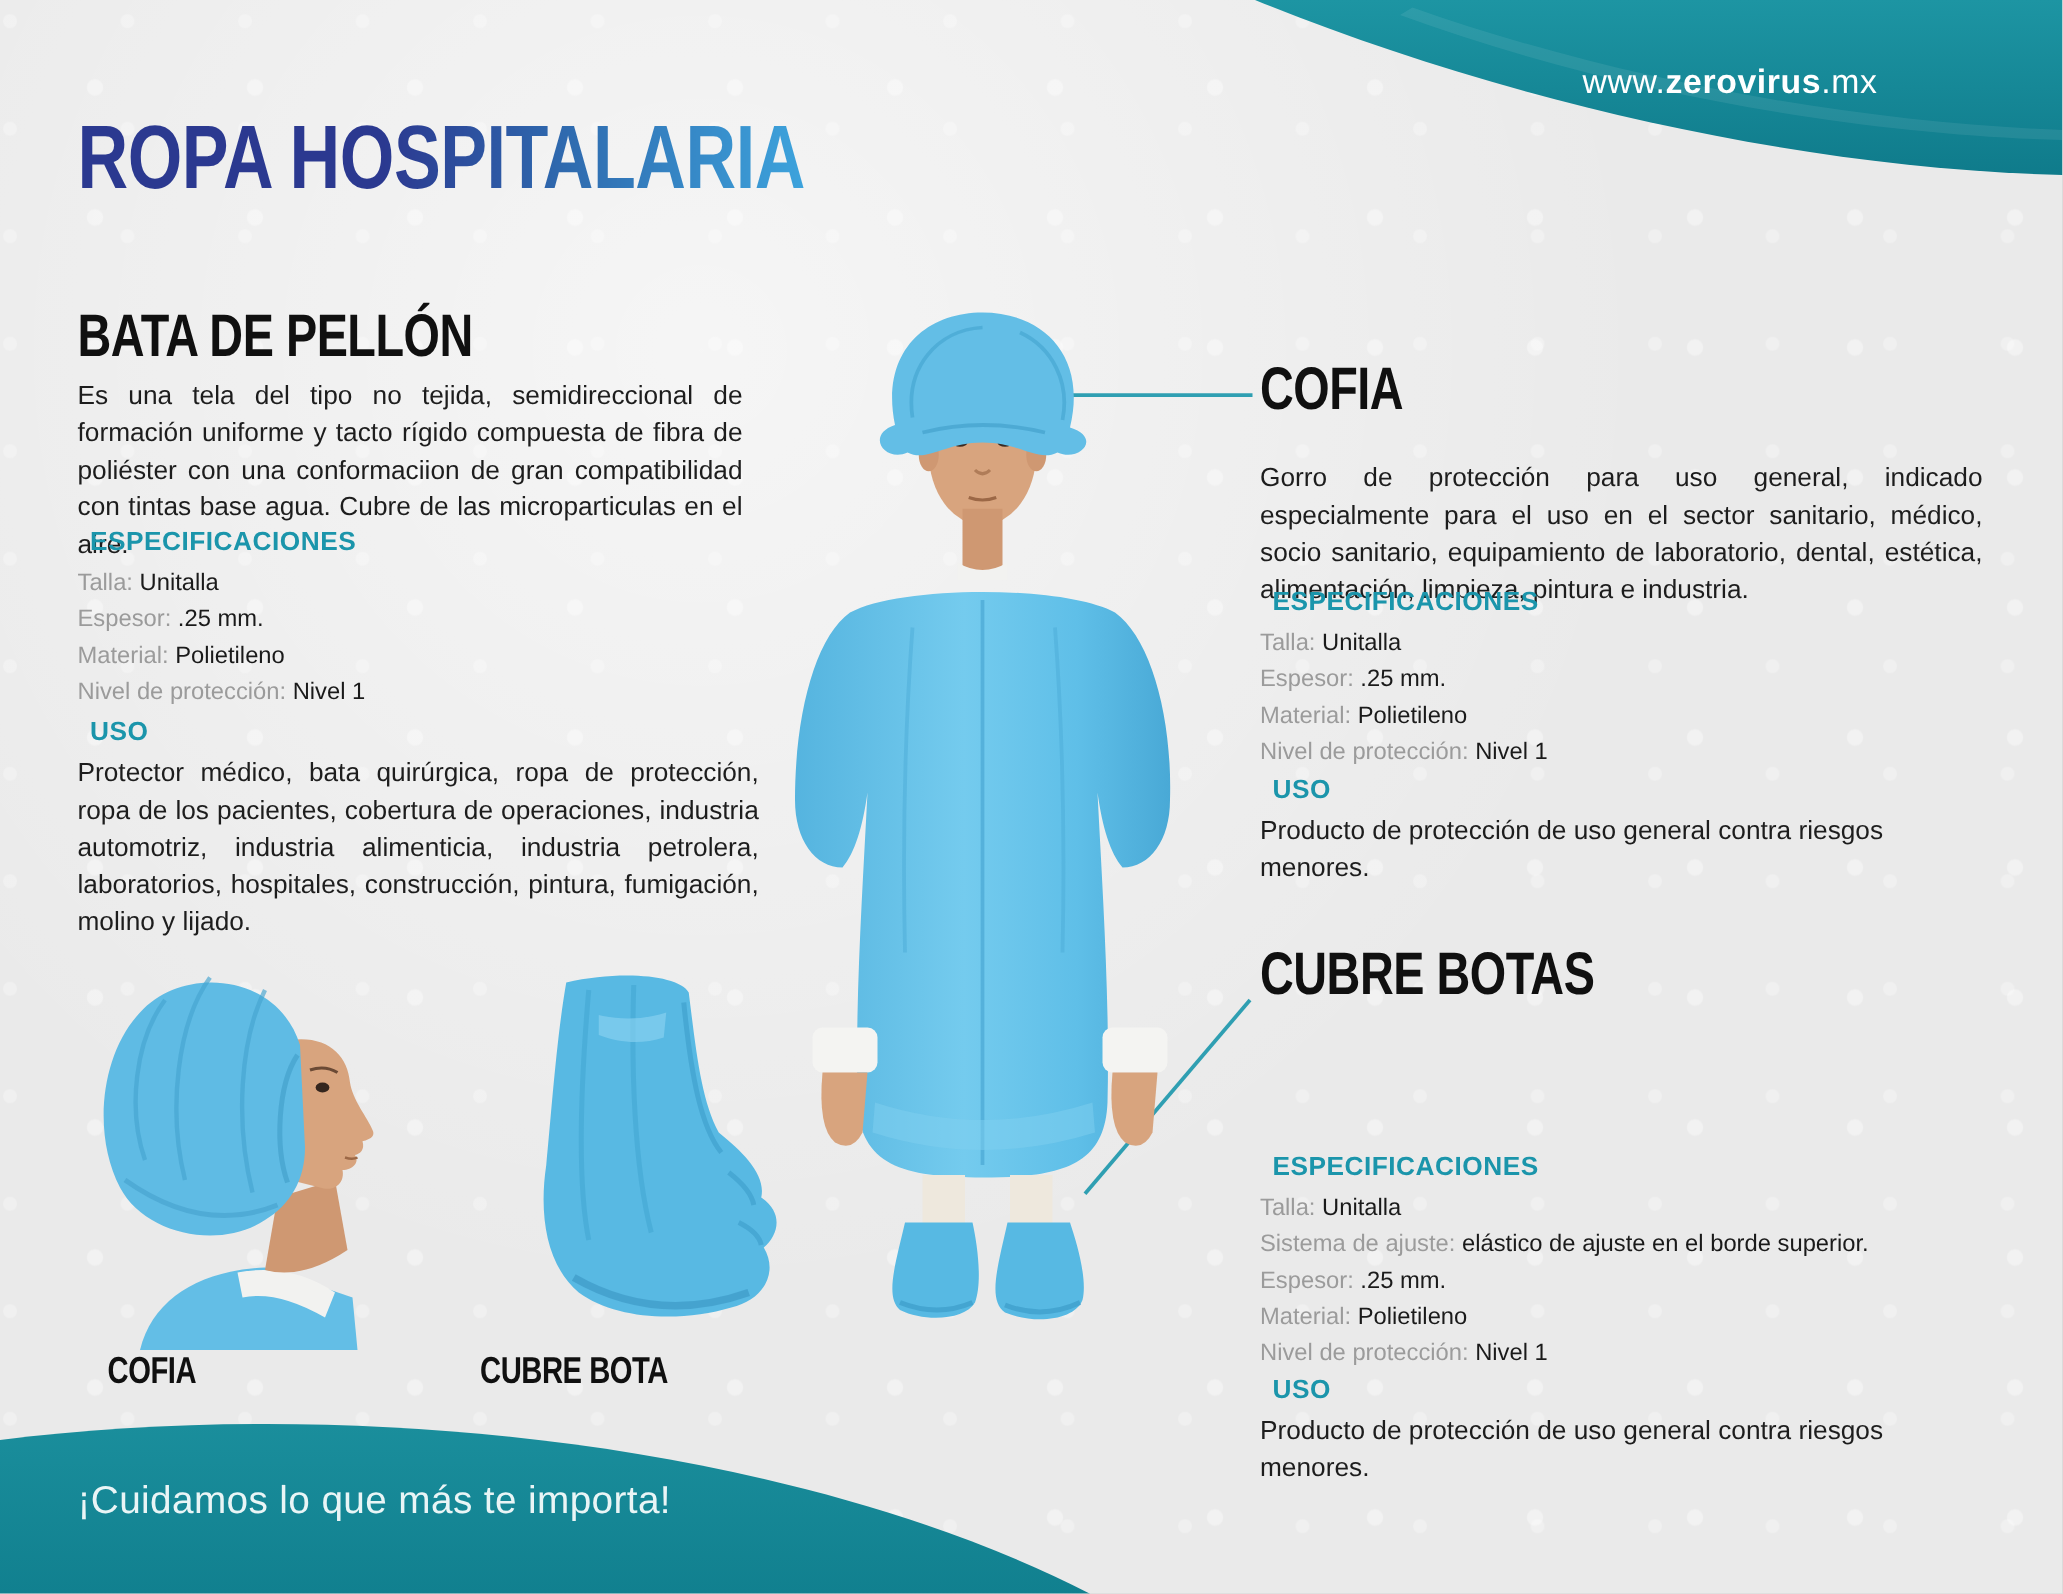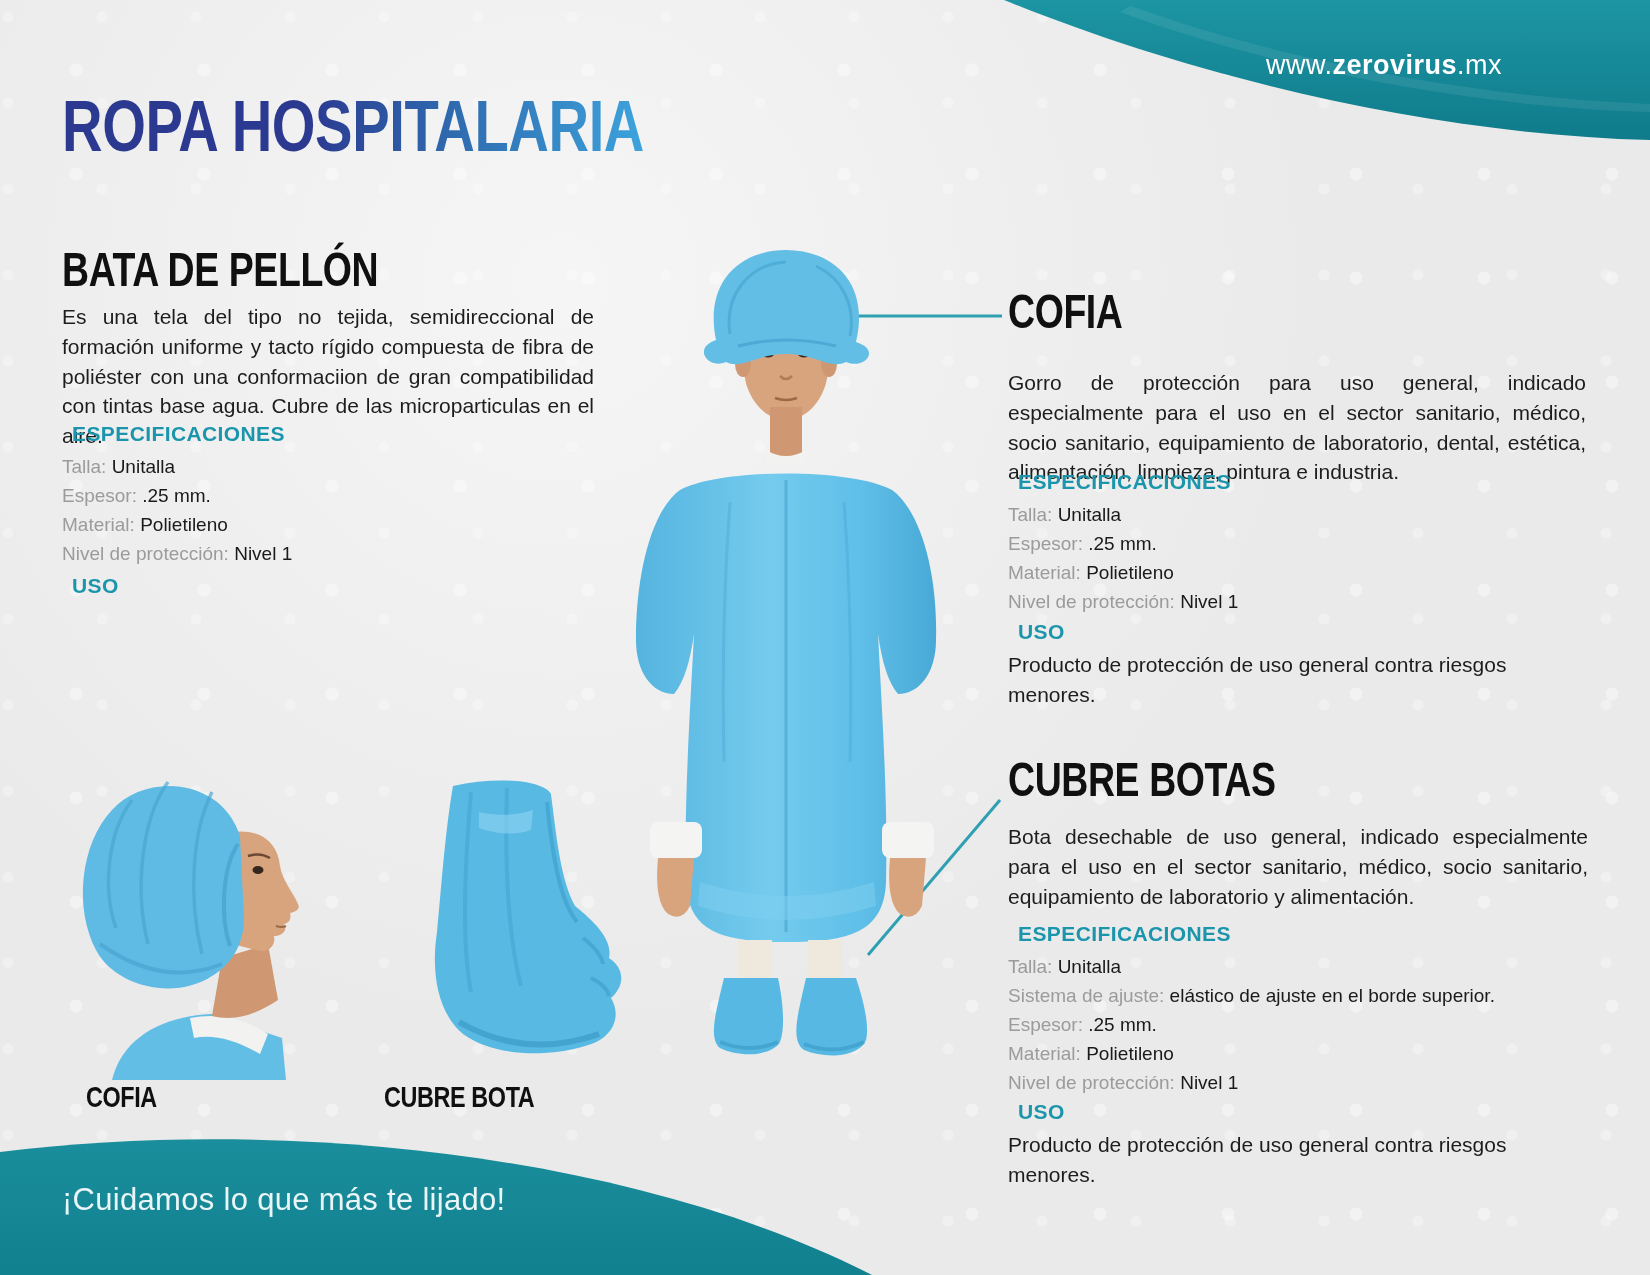--- a/index.html
+++ b/index.html
@@ -64,35 +64,35 @@
   <div class="abs sec-title condensed" style="left:62px;top:246px;">BATA DE PELLÓN</div>
   <div class="abs body-text" style="left:62px;top:302px;width:532px;">Es una tela del tipo no tejida, semidireccional de formación uniforme y tacto rígido compuesta de fibra de poliéster con una conformaciion de gran  compatibilidad con tintas base agua. Cubre de las microparticulas en el aire.</div>
   <div class="abs sub-head" style="left:62px;top:422px;">ESPECIFICACIONES</div>
   <div class="abs spec-list" style="left:62px;top:452px;">
     <div class="spec-row"><span class="k">Talla:</span> <span class="v">Unitalla</span></div>
     <div class="spec-row"><span class="k">Espesor:</span> <span class="v">.25 mm.</span></div>
     <div class="spec-row"><span class="k">Material:</span> <span class="v">Polietileno</span></div>
     <div class="spec-row"><span class="k">Nivel de protección:</span> <span class="v">Nivel 1</span></div>
   </div>
   <div class="abs sub-head" style="left:62px;top:574px;">USO</div>
+  <div class="abs body-text" style="left:62px;top:604px;width:545px;">Protector médico, bata quirúrgica, ropa de protección, ropa de los pacientes, cobertura de operaciones, industria automotriz, industria alimenticia, industria petrolera, laboratorios, hospitales, construcción, pintura, fumigación, molino y lijado.</div>
 
   <div class="abs sec-title condensed" style="left:1008px;top:288px;">COFIA</div>
   <div class="abs body-text" style="left:1008px;top:348px;width:578px;margin-top:20px;">Gorro de protección para uso general, indicado especialmente para el uso en el sector sanitario, médico, socio sanitario, equipamiento de laboratorio, dental, estética, alimentación, limpieza, pintura e industria.</div>
   <div class="abs sub-head" style="left:1008px;top:470px;">ESPECIFICACIONES</div>
   <div class="abs spec-list" style="left:1008px;top:500px;">
     <div class="spec-row"><span class="k">Talla:</span> <span class="v">Unitalla</span></div>
     <div class="spec-row"><span class="k">Espesor:</span> <span class="v">.25 mm.</span></div>
     <div class="spec-row"><span class="k">Material:</span> <span class="v">Polietileno</span></div>
     <div class="spec-row"><span class="k">Nivel de protección:</span> <span class="v">Nivel 1</span></div>
   </div>
   <div class="abs sub-head" style="left:1008px;top:620px;">USO</div>
   <div class="abs body-text" style="left:1008px;top:650px;width:580px;text-align:left;">Producto de protección de uso general contra riesgos menores.</div>
 
   <div class="abs sec-title condensed" style="left:1008px;top:756px;">CUBRE BOTAS</div>
-  <div class="abs body-text" style="left:1008px;top:822px;width:580px;">Bota desechable de uso general, indicado especialmente para el uso en el sector sanitario, médico, socio sanitario, equipamiento de laboratorio y alimentación.</div>
   <div class="abs sub-head" style="left:1008px;top:922px;">ESPECIFICACIONES</div>
   <div class="abs spec-list" style="left:1008px;top:952px;">
     <div class="spec-row"><span class="k">Talla:</span> <span class="v">Unitalla</span></div>
     <div class="spec-row"><span class="k">Sistema de ajuste:</span> <span class="v">elástico de ajuste en el borde superior.</span></div>
     <div class="spec-row"><span class="k">Espesor:</span> <span class="v">.25 mm.</span></div>
     <div class="spec-row"><span class="k">Material:</span> <span class="v">Polietileno</span></div>
     <div class="spec-row"><span class="k">Nivel de protección:</span> <span class="v">Nivel 1</span></div>
   </div>
   <div class="abs sub-head" style="left:1008px;top:1100px;">USO</div>
   <div class="abs body-text" style="left:1008px;top:1130px;width:580px;text-align:left;">Producto de protección de uso general contra riesgos menores.</div>
@@ -178,15 +178,15 @@
              C170,286 118,284 88,262 C62,240 56,200 62,160 C66,120 70,60 78,14 Z" fill="#58b9e3"></path>
     <path d="M96,20 C90,90 86,170 96,220 M132,16 C130,80 132,160 146,214" stroke="#43a6d2" stroke-width="4" fill="none" opacity=".6"></path>
     <path d="M172,30 C178,90 186,130 202,150 M208,166 Q226,180 228,192 M216,206 Q232,214 234,224" stroke="#3c9cc9" stroke-width="4" fill="none" opacity=".6"></path>
     <path d="M84,250 Q150,288 224,262" stroke="#3792bf" stroke-width="6" fill="none" opacity=".55"></path>
     <path d="M104,40 C120,44 140,44 158,38 L156,58 C138,64 120,62 104,56 Z" fill="#8ed4f2" opacity=".6"></path>
   </svg>
 
   <div class="abs fig-label condensed" style="left:86px;top:1082px;">COFIA</div>
   <div class="abs fig-label condensed" style="left:384px;top:1082px;">CUBRE BOTA</div>
 
-  <div class="abs tagline">¡Cuidamos lo que más te lijado!</div>
+  <div class="abs tagline">¡Cuidamos lo que más te importa!</div>
 
 </div>
 
 </body></html>

